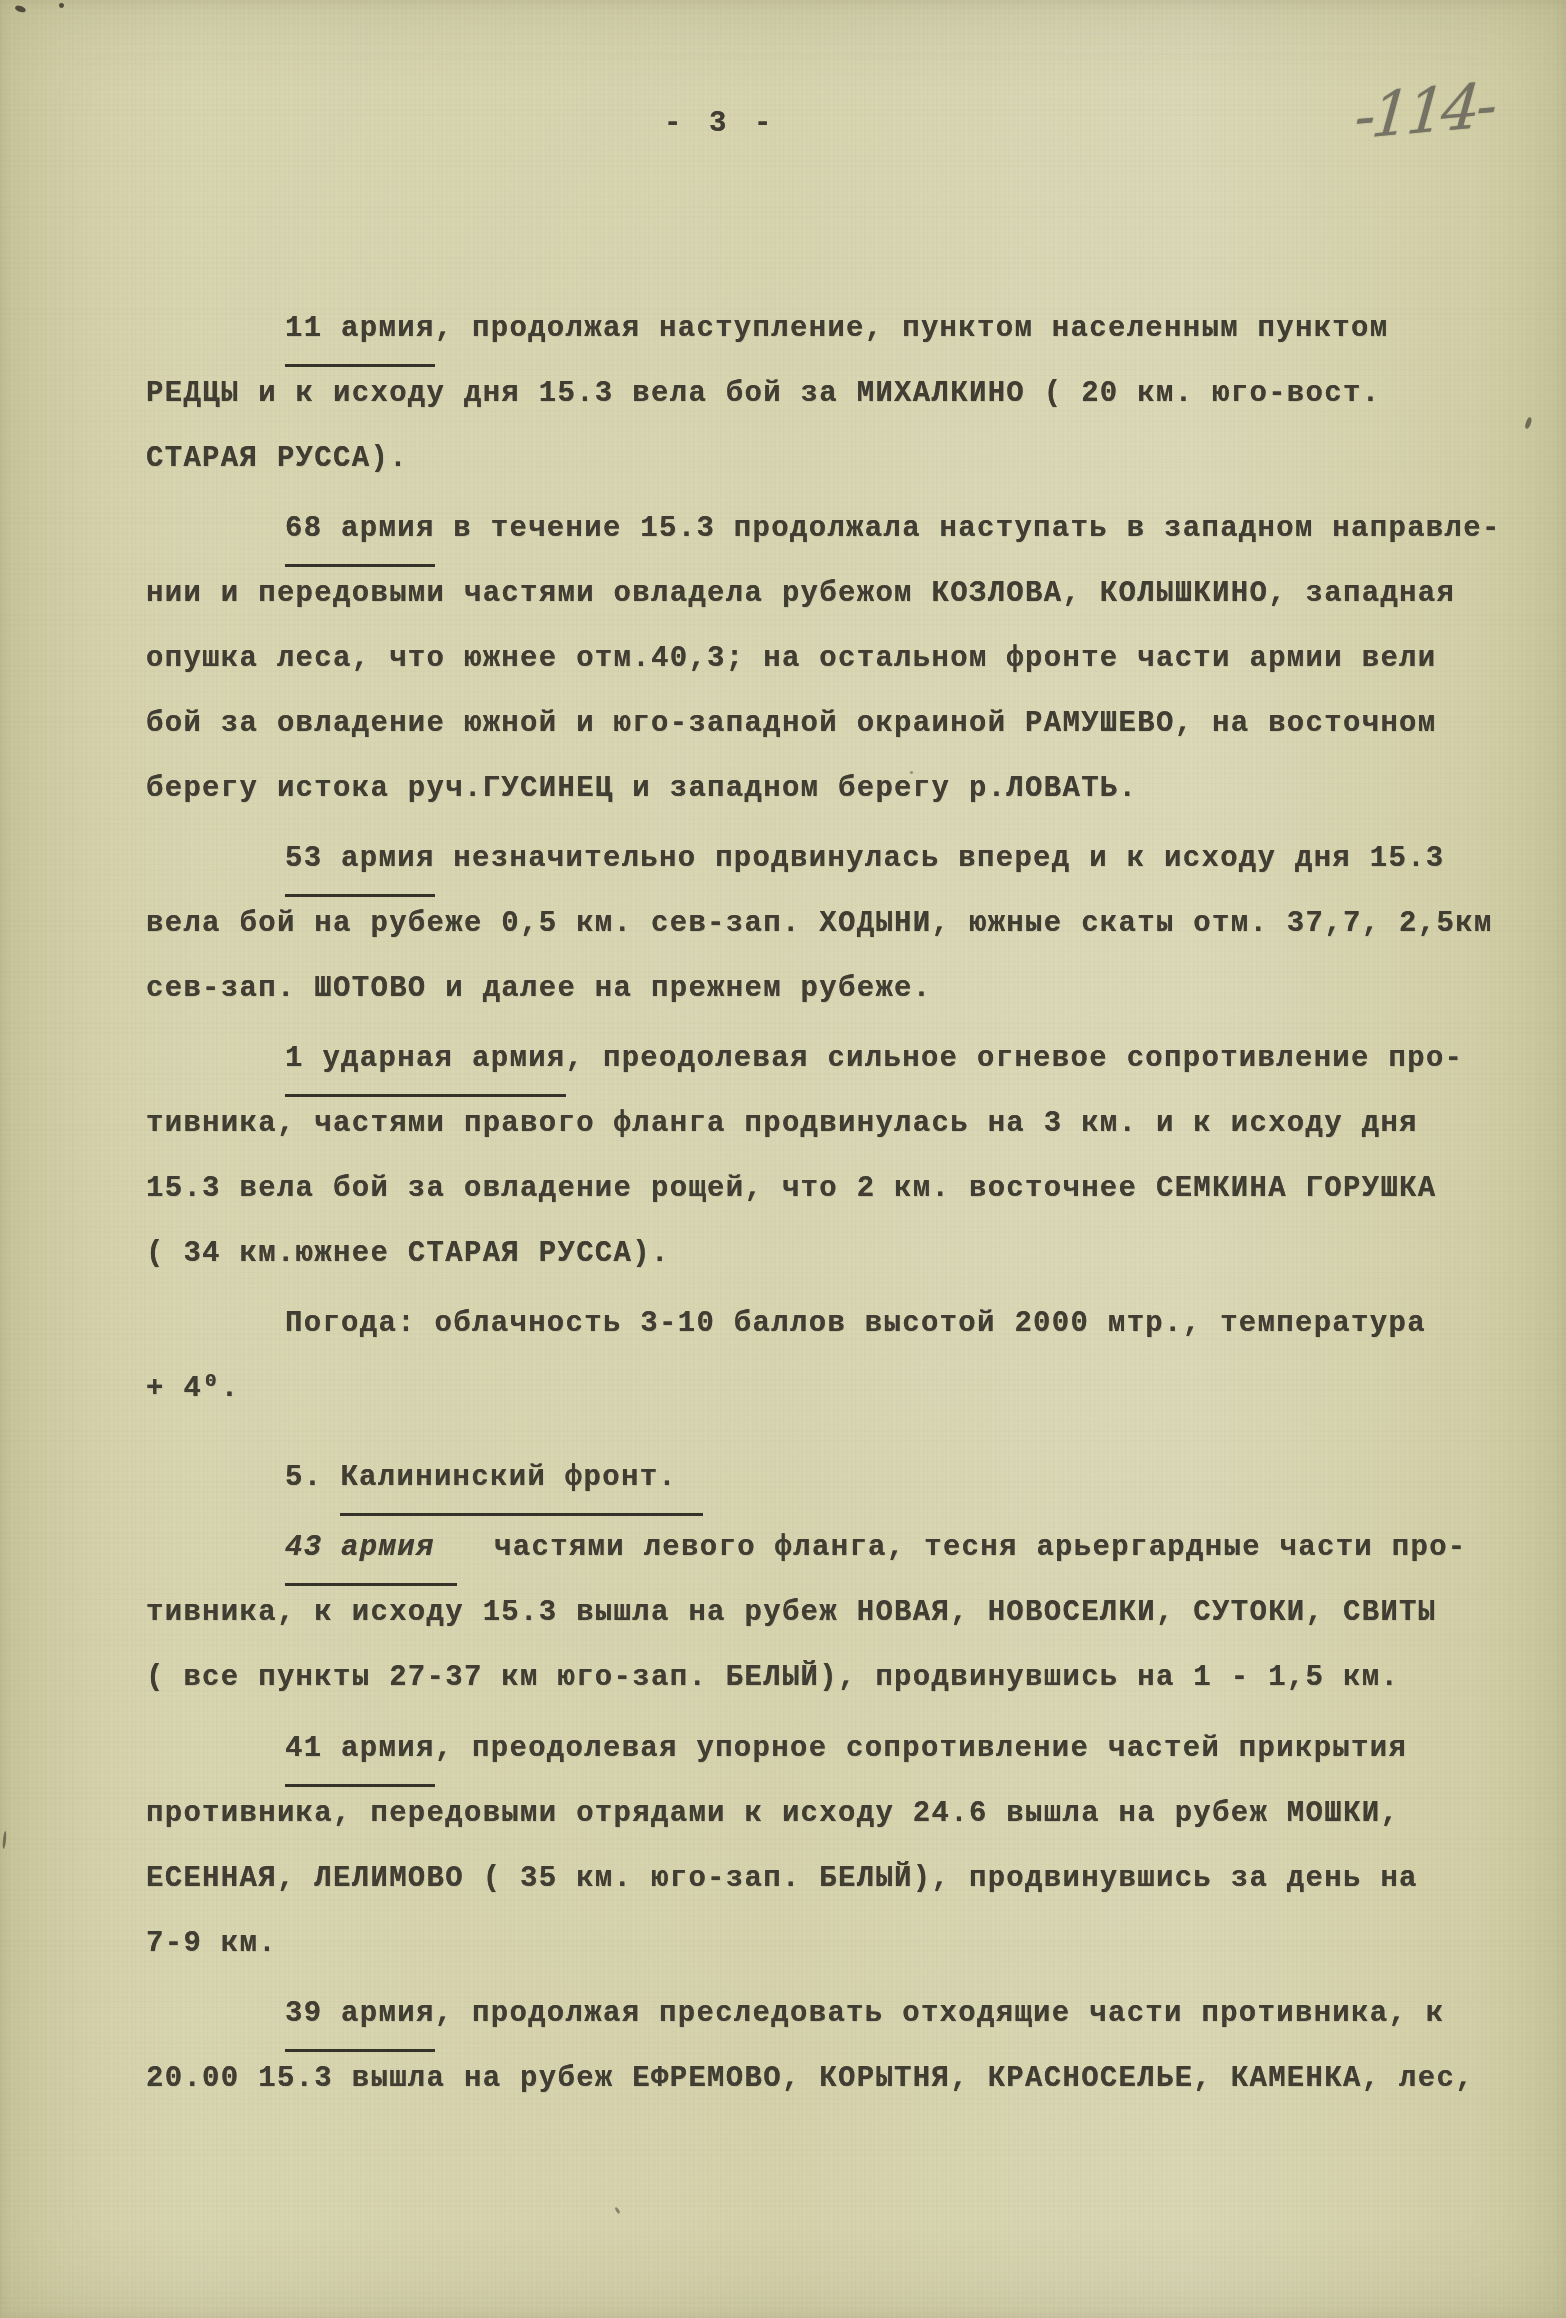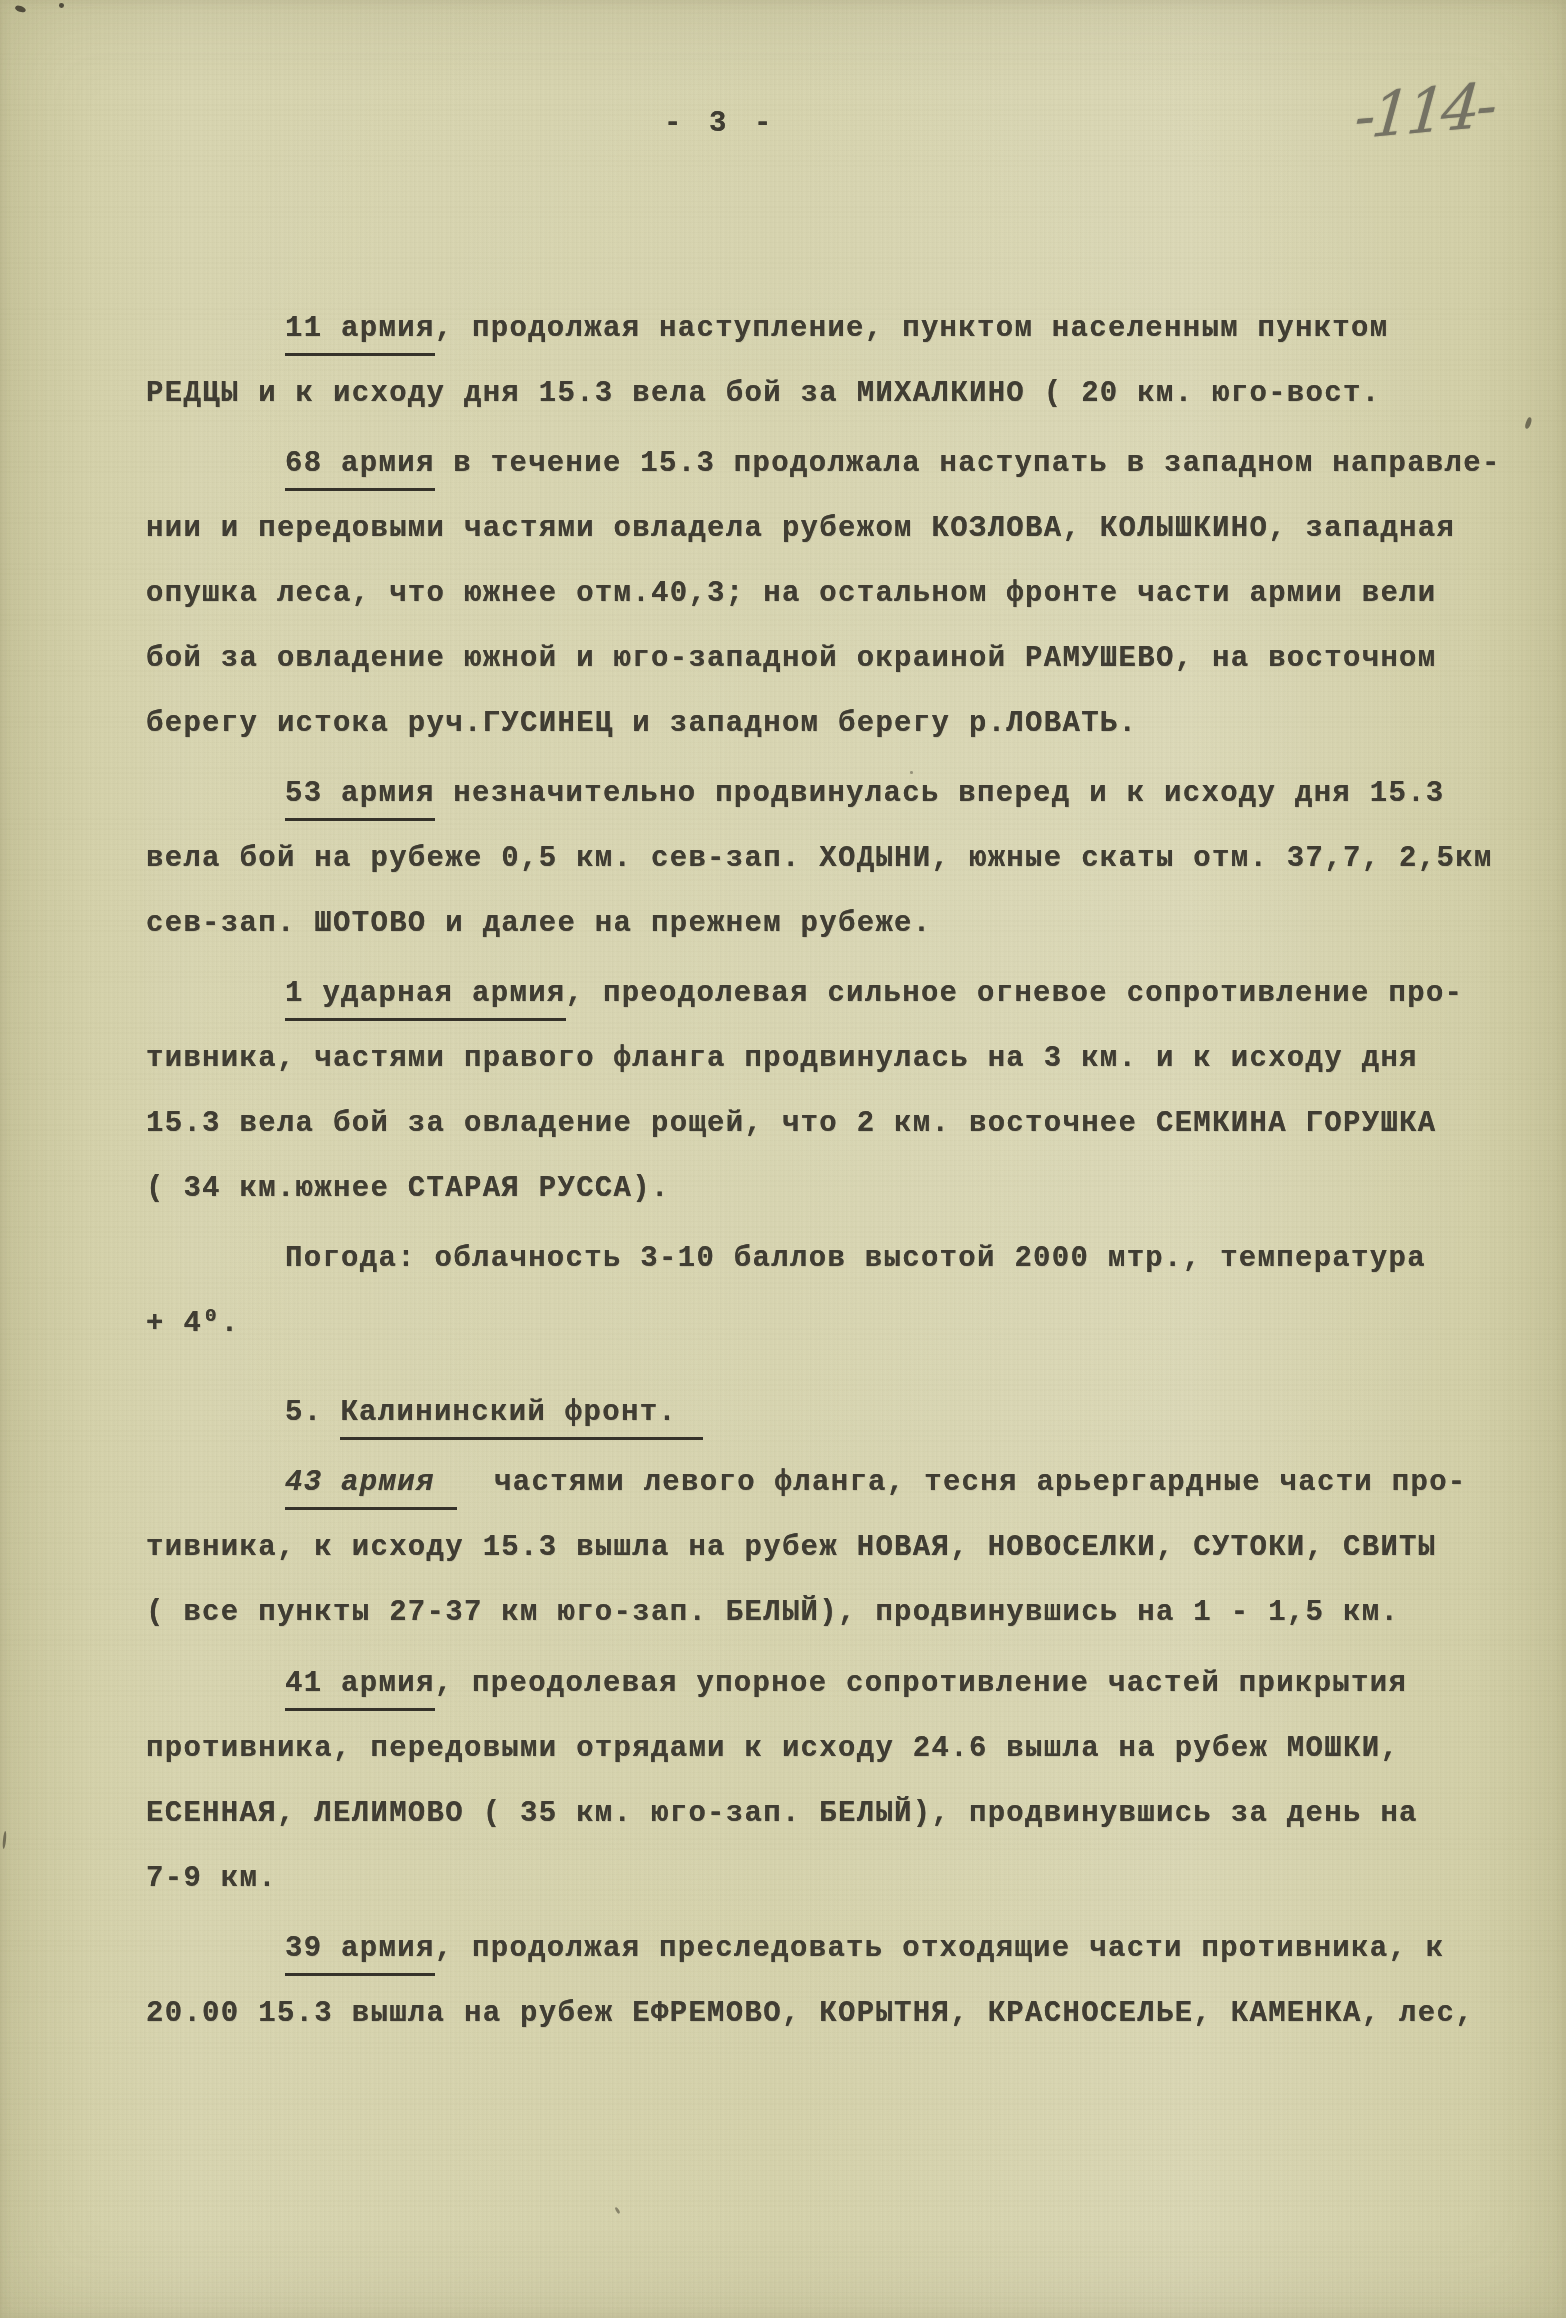--- a/index.html
+++ b/index.html
@@ -55,21 +55,21 @@
     text-shadow:0 0 0.6px rgba(64,60,48,0.75), 0.6px 0.6px 0 rgba(64,60,48,0.12);
   }
   .para{
     margin:0 0 5.1px 0;
     white-space:pre;
   }
   .para .line{display:block;}
   .indent{display:inline-block;width:139px;}
   .lead{
     border-bottom:3.2px solid var(--underline);
-    padding-bottom:8px;
+    padding-bottom:19px;
   }
   .lead:empty{border-bottom:none;padding-bottom:0;}
   .lead-ext{padding-right:22px;font-style:italic;}
   .heading{margin-top:24px;}
   .heading-lead{margin-left:18px;padding-right:25.6px;border-bottom-width:3.8px;}
   .speck{
     position:absolute;background:rgba(52,48,38,0.8);border-radius:45% 55% 50% 50%;
   }
   .speck.s1{left:15.4px;top:6.4px;width:11px;height:5.8px;transform:rotate(18deg);}
   .speck.s2{left:59px;top:2.6px;width:5.1px;height:5.1px;}
@@ -88,21 +88,21 @@
 
   <span class="speck s1"></span>
   <span class="speck s2"></span>
   <span class="speck s3"></span>
   <span class="speck s4"></span>
   <span class="speck s5"></span>
   <span class="speck s6"></span>
 
   <div class="content">
 
-    <p class="para"><span class="indent"></span><span class="lead">11 армия</span><span>, продолжая наступление, пунктом населенным пунктом</span><span class="line">РЕДЦЫ и к исходу дня 15.3 вела бой за МИХАЛКИНО ( 20 км. юго-вост.</span></p>
+    <p class="para"><span class="indent"></span><span class="lead">11 армия</span><span>, продолжая наступление, пунктом населенным пунктом</span><span class="line">РЕДЦЫ и к исходу дня 15.3 вела бой за МИХАЛКИНО ( 20 км. юго-вост.</span><span class="line">СТАРАЯ РУССА).</span></p>
 
     <p class="para"><span class="indent"></span><span class="lead">68 армия</span><span> в течение 15.3 продолжала наступать в западном направле-</span><span class="line">нии и передовыми частями овладела рубежом КОЗЛОВА, КОЛЫШКИНО, западная</span><span class="line">опушка леса, что южнее отм.40,3; на остальном фронте части армии вели</span><span class="line">бой за овладение южной и юго-западной окраиной РАМУШЕВО, на восточном</span><span class="line">берегу истока руч.ГУСИНЕЦ и западном берегу р.ЛОВАТЬ.</span></p>
 
     <p class="para"><span class="indent"></span><span class="lead">53 армия</span><span> незначительно продвинулась вперед и к исходу дня 15.3</span><span class="line">вела бой на рубеже 0,5 км. сев-зап. ХОДЫНИ, южные скаты отм. 37,7, 2,5км</span><span class="line">сев-зап. ШОТОВО и далее на прежнем рубеже.</span></p>
 
     <p class="para"><span class="indent"></span><span class="lead">1 ударная армия</span><span>, преодолевая сильное огневое сопротивление про-</span><span class="line">тивника, частями правого фланга продвинулась на 3 км. и к исходу дня</span><span class="line">15.3 вела бой за овладение рощей, что 2 км. восточнее СЕМКИНА ГОРУШКА</span><span class="line">( 34 км.южнее СТАРАЯ РУССА).</span></p>
 
     <p class="para"><span class="indent"></span><span class="lead"></span><span>Погода: облачность 3-10 баллов высотой 2000 мтр., температура</span><span class="line">+ 4⁰.</span></p>
 
     <p class="para heading"><span class="indent"></span><span>5.</span><span class="lead heading-lead">Калининский фронт.</span></p>

